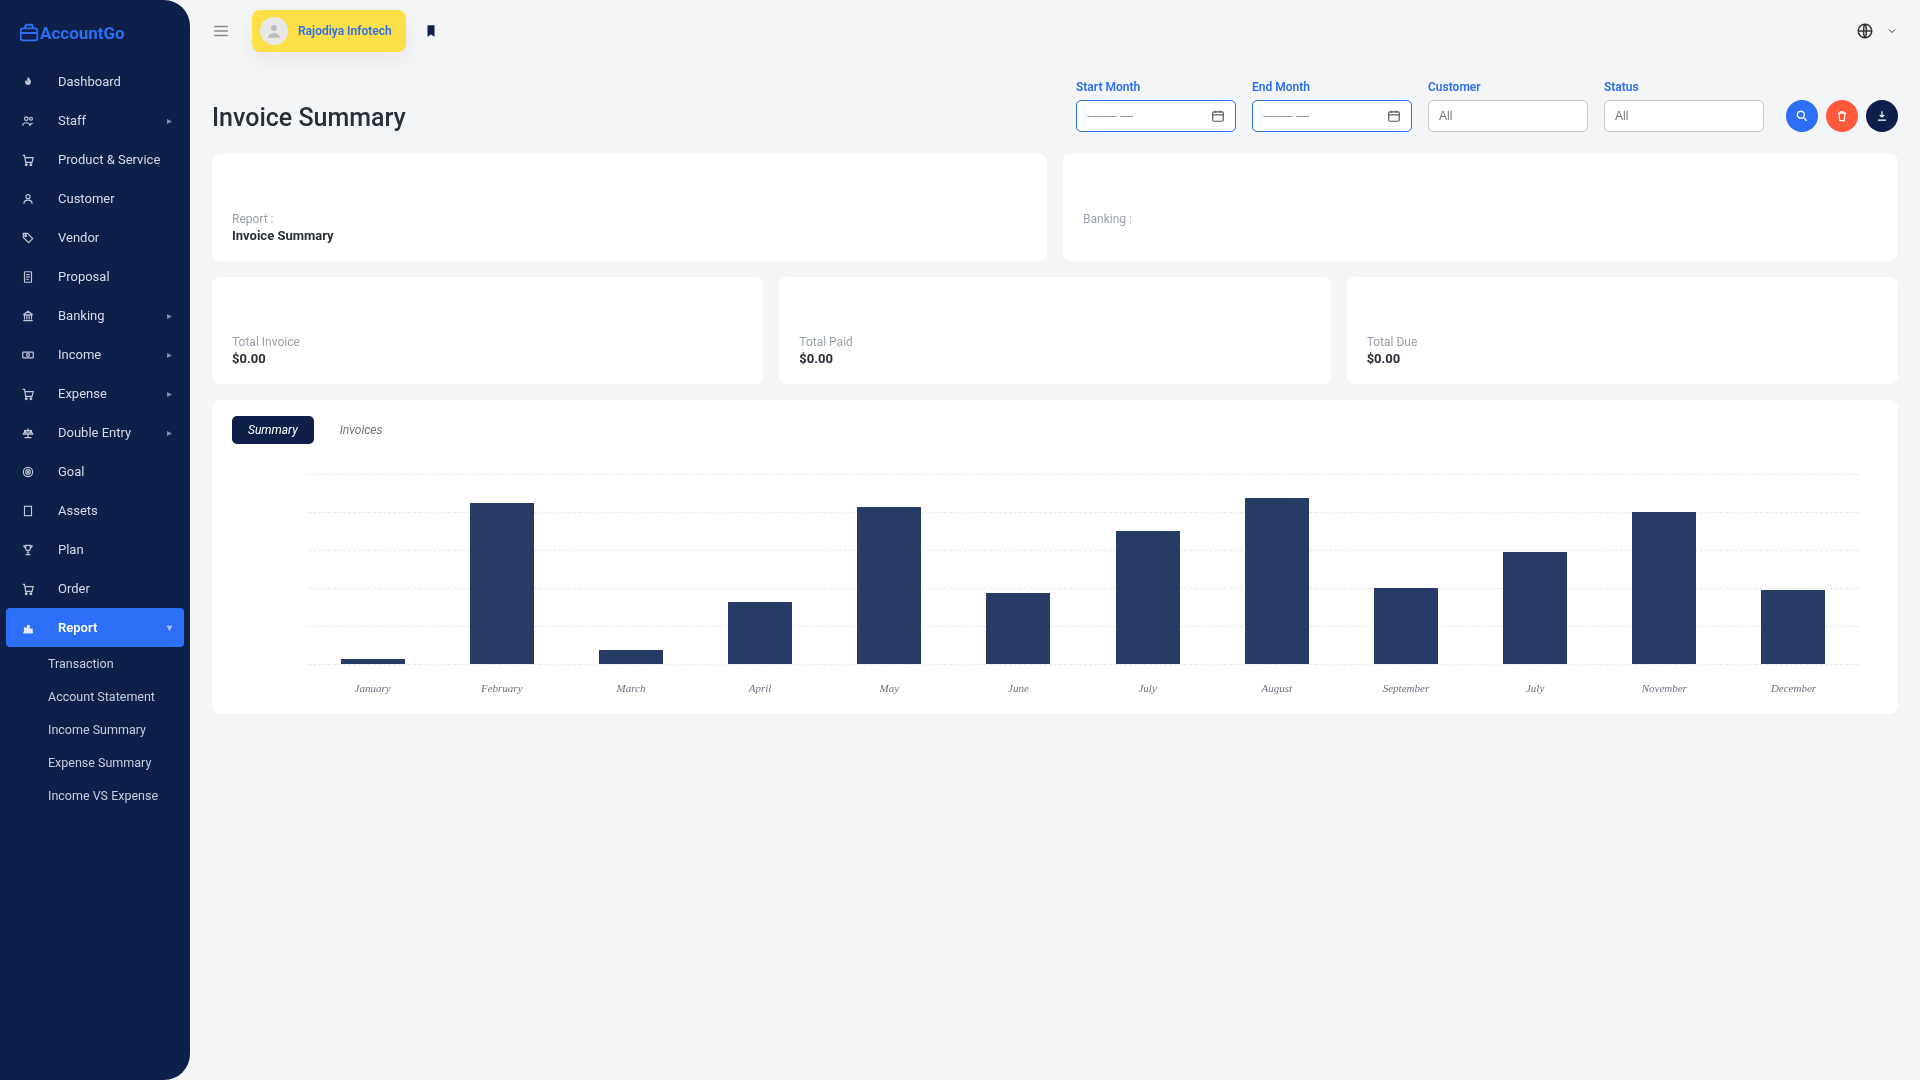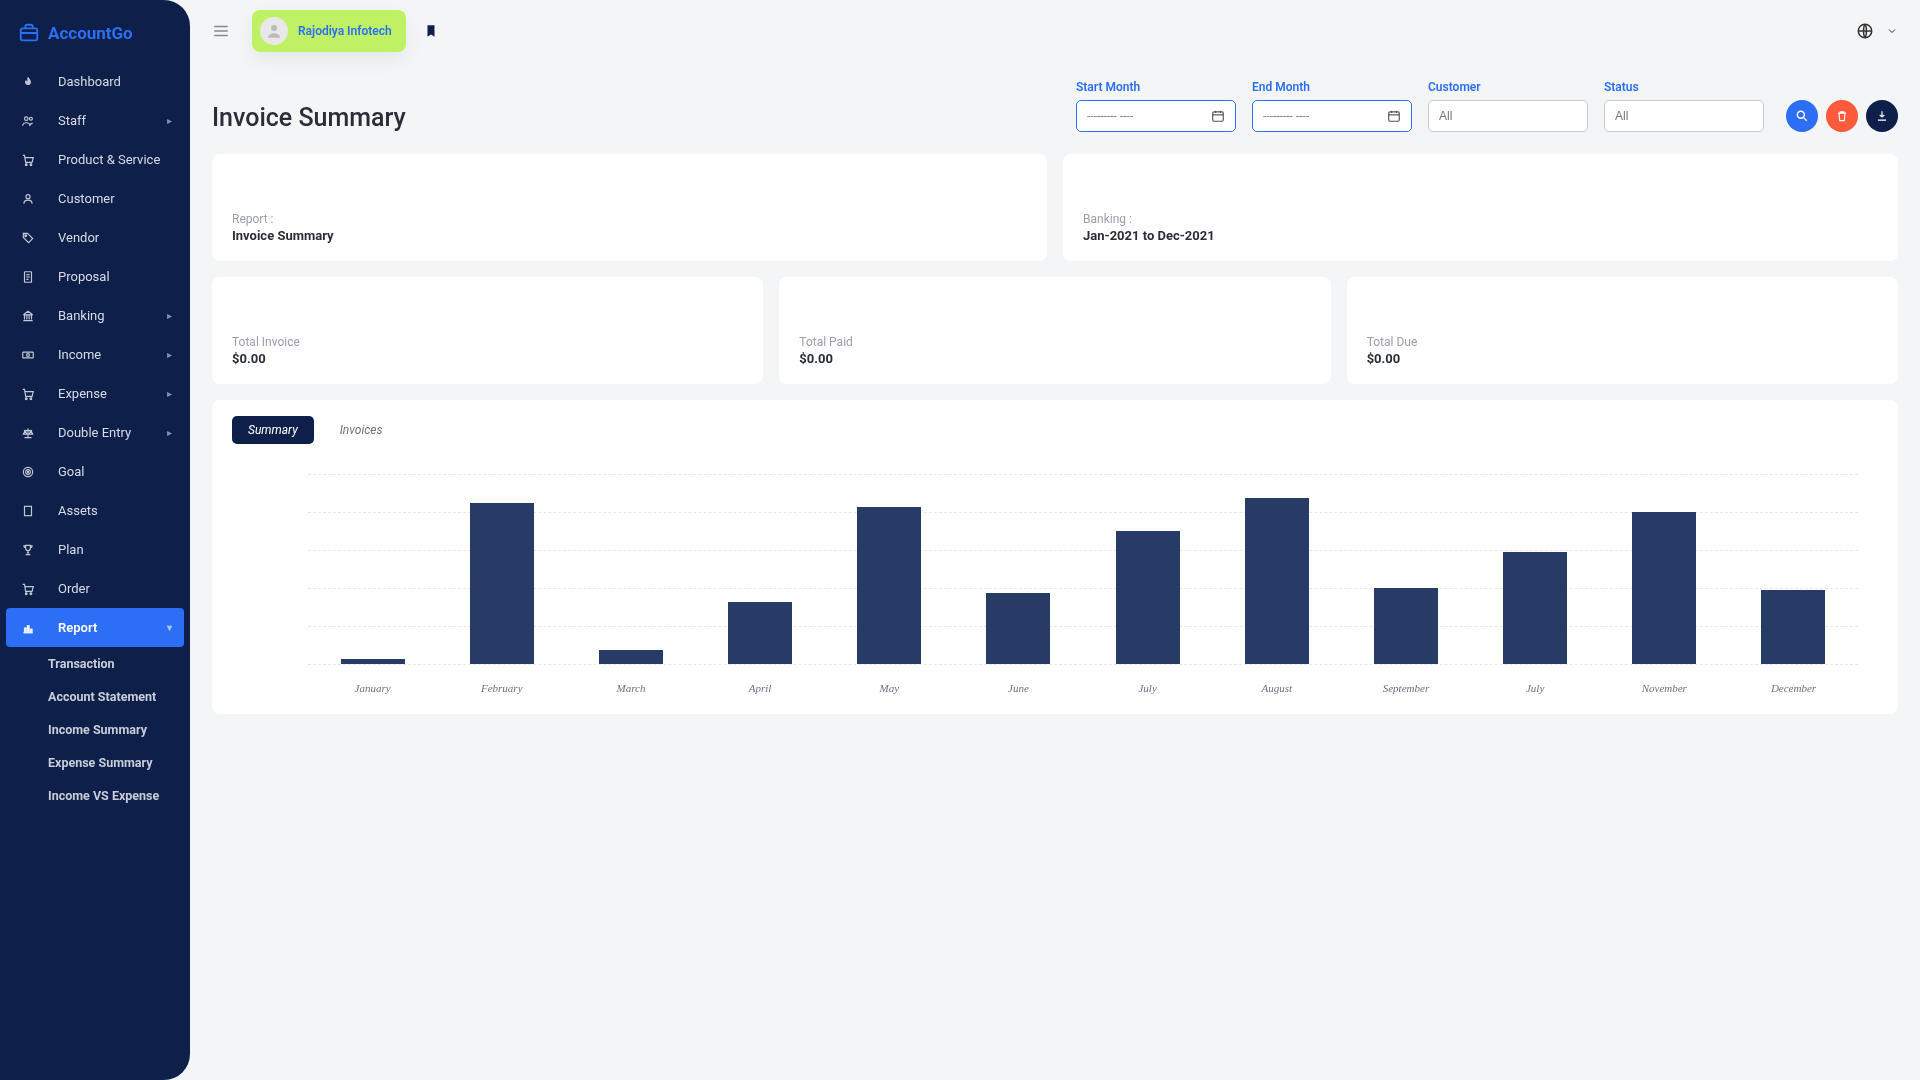--- a/index.html
+++ b/index.html
@@ -1,33 +1,33 @@
 <!DOCTYPE html>
 <html><head>
 <meta charset="utf-8">
 <style>
 * { margin: 0; padding: 0; box-sizing: border-box; }
 body { font-family: -apple-system, BlinkMacSystemFont, "Segoe UI", Roboto, sans-serif; background: #f4f5f7; color: #333; }
 
 
 .sidebar { position: fixed; left: 0; top: 0; width: 190px; height: 100vh; background: #0e1f49; color: #fff; overflow-y: auto; border-top-right-radius: 26px; border-bottom-right-radius: 26px; }
 .sidebar::-webkit-scrollbar { width: 0; }
-.logo { display: flex; align-items: center; gap: 8px; padding: 22px 18px 18px; font-size: 17px; font-weight: 700; color: #2c6ef5; }
+.logo { display: flex; align-items: center; gap: 0; padding: 22px 18px 18px; font-size: 17px; font-weight: 700; color: #2c6ef5; }
 .logo svg { width: 22px; height: 22px; }
 .nav-item { display: flex; align-items: center; padding: 12px 18px; font-size: 13px; color: #d7dbe6; cursor: pointer; position: relative; }
 .nav-item .icon { width: 20px; margin-right: 20px; display: flex; align-items: center; justify-content: center; opacity: 0.9; }
 .nav-item .chev { margin-left: auto; opacity: 0.6; font-size: 10px; }
 .nav-item.active { background: #2c6ef5; color: #fff; border-radius: 4px; margin: 0 6px; padding: 12px 12px; font-weight: 600; }
 .nav-item.active .icon { margin-right: 20px; }
-.sub-item { padding: 9px 18px 9px 48px; font-size: 12.5px; color: #c8cdd9; cursor: pointer; font-weight: bold; }
+.sub-item { padding: 9px 18px 9px 48px; font-size: 12.5px; color: #c8cdd9; cursor: pointer; }
 
 
 .topbar { position: fixed; left: 190px; right: 0; top: 0; height: 62px; background: #f4f5f7; display: flex; align-items: center; padding: 0 22px; z-index: 5; }
 .hamburger { cursor: pointer; color: #888; margin-right: 22px; }
-.user-chip { display: flex; align-items: center; gap: 10px; background: #bef264; border-radius: 8px; padding: 7px 14px 7px 8px; box-shadow: 0 8px 20px rgba(0,0,0,0.06); cursor: pointer; }
+.user-chip { display: flex; align-items: center; gap: 10px; background: #fde047; border-radius: 8px; padding: 7px 14px 7px 8px; box-shadow: 0 8px 20px rgba(0,0,0,0.06); cursor: pointer; }
 .avatar { width: 28px; height: 28px; border-radius: 50%; background: #e8e8e8; display: flex; align-items: center; justify-content: center; color: #888; }
 .user-name { font-size: 12px; font-weight: 600; color: #2c6ef5; }
 .bookmark { margin-left: 18px; color: #0e1f49; cursor: pointer; }
 .topbar-right { margin-left: auto; display: flex; align-items: center; gap: 12px; color: #333; cursor: pointer; }
 
 
 .main { margin-left: 190px; padding: 80px 22px 30px; }
 .page-head { display: flex; align-items: flex-end; flex-wrap: wrap; gap: 20px; margin-bottom: 22px; }
 .page-title { font-size: 25px; font-weight: 500; color: #2a2e38; flex: 0 0 auto; margin-right: auto; }
 .filters { display: flex; gap: 16px; align-items: flex-end; }
@@ -330,21 +330,20 @@
     </div>
   </div>
 
   <div class="row">
     <div class="card">
       <div class="klabel">Report :</div>
       <div class="kval">Invoice Summary</div>
     </div>
     <div class="card">
       <div class="klabel">Banking :</div>
-      <div class="kval">Jan-2021 to Dec-2021</div>
     </div>
   </div>
 
   <div class="row">
     <div class="card">
       <div class="klabel">Total Invoice</div>
       <div class="kval">$0.00</div>
     </div>
     <div class="card">
       <div class="klabel">Total Paid</div>

